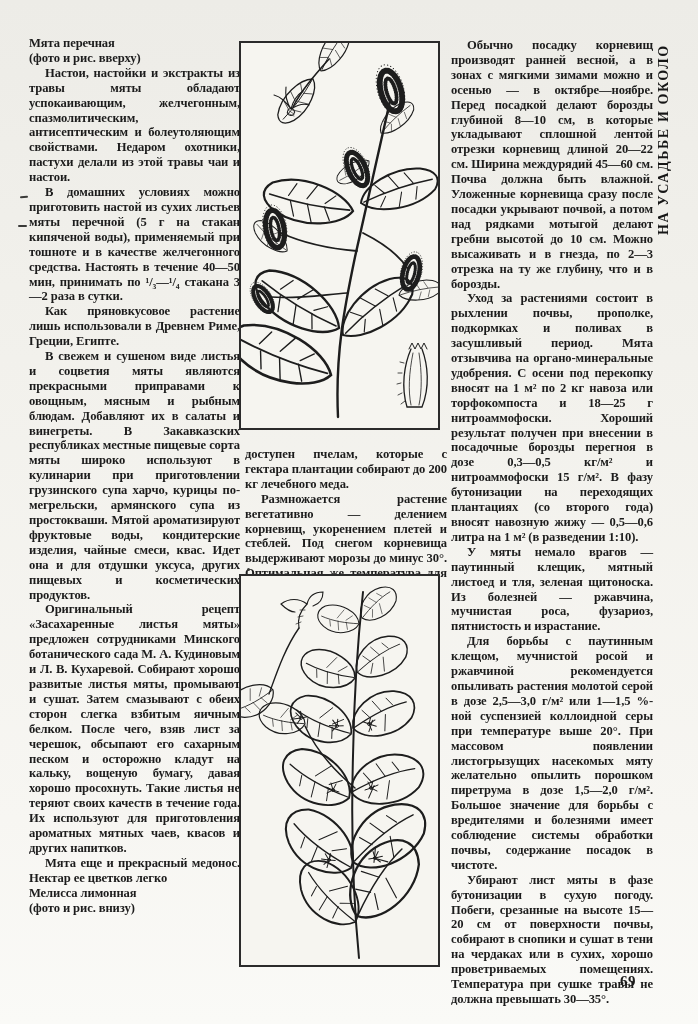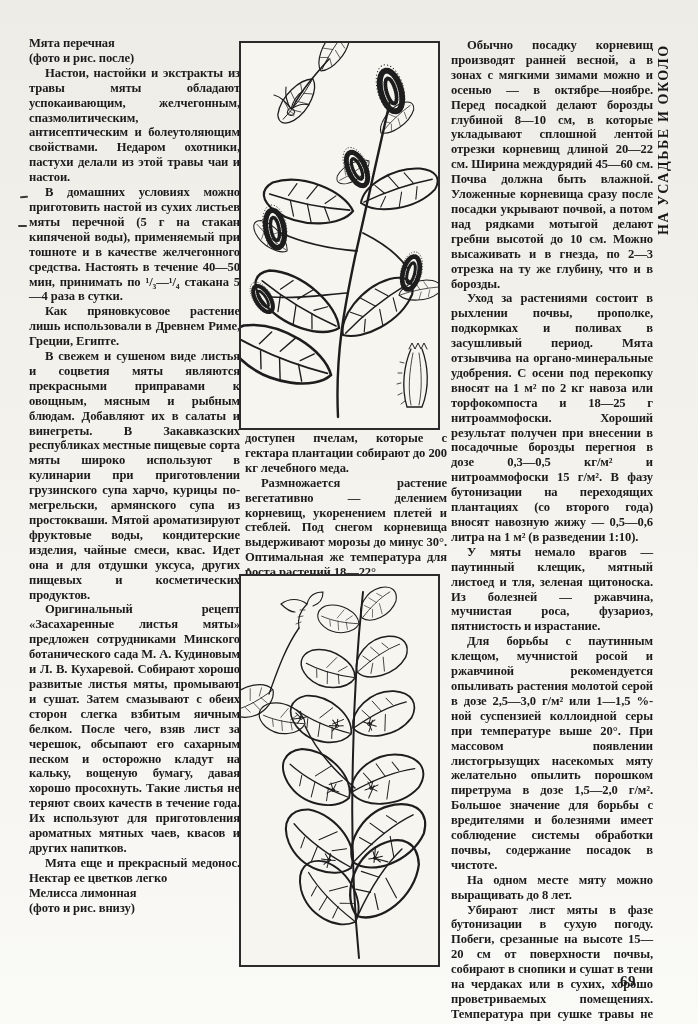--- a/index.html
+++ b/index.html
@@ -12,21 +12,21 @@
   .col { position:absolute; }
   .body-text p {
     margin:0; font-size:12.6px; line-height:14.9px; font-weight:700;
     text-align:justify; letter-spacing:-0.1px;
   }
   .indent { text-indent:16px; }
   .gap { margin-top:9px; }
   .gap-sm { margin-top:6px; }
   .col-left  { left:29px;  top:36px; width:211px; }
   .col-right { left:451px; top:38px; width:202px; }
-  .mid-text  { left:245px; top:431px; width:202px; }
+  .mid-text  { left:245px; top:447px; width:202px; }
   .heading, .caption {
     text-align:center; font-weight:700; font-size:13.2px; line-height:16.5px; margin:0;
   }
   .heading { margin-bottom:9px; }
   .caption { margin-top:10px;font-family:Liberation Serif, serif; }
   .figure {
     position:absolute; left:239px; width:197px;
     border:2px solid #2b2b2b; background:#f6f5f0; box-sizing:content-box;
   }
   .fig-top    { top:41px;  height:385px; }
@@ -48,24 +48,24 @@
   .speck.s3 { left:247px; top:568px; width:3px; height:3px; border-radius:50%; }
 </style>
 </head>
 <body>
 
 <div class="page">
 
   <div class="col col-left body-text">
     <p class="heading">
       <span>Мята перечная</span><br>
-      <span>(фото и рис. после)</span>
+      <span>(фото и рис. вверху)</span>
     </p>
     <p class="indent">Настои, настойки и экстракты из травы мяты обладают успокаивающим, желчегонным, спазмолитическим, антисептическим и болеутоляющим свойствами. Недаром охотники, пастухи делали из этой травы чаи и настои.</p>
-    <p class="indent">В домашних условиях можно приготовить настой из сухих листьев мяты перечной (5 г на стакан кипяченой воды), применяемый при тошноте и в качестве желчегонного средства. Настоять в течение 40—50 мин, принимать по ¹/₃—¹/₄ стакана 5—4 раза в сутки.</p>
+    <p class="indent">В домашних условиях можно приготовить настой из сухих листьев мяты перечной (5 г на стакан кипяченой воды), применяемый при тошноте и в качестве желчегонного средства. Настоять в течение 40—50 мин, принимать по ¹/₃—¹/₄ стакана 3—2 раза в сутки.</p>
     <p class="indent">Как пряновкусовое растение лишь использовали в Древнем Риме, Греции, Египте.</p>
     <p class="indent">В свежем и сушеном виде листья и соцветия мяты являются прекрасными приправами к овощным, мясным и рыбным блюдам. Добавляют их в салаты и винегреты. В Закавказских республиках местные пищевые сорта мяты широко используют в кулинарии при приготовлении грузинского супа харчо, курицы по-мегрельски, армянского супа из простокваши. Мятой ароматизируют фруктовые воды, кондитерские изделия, чайные смеси, квас. Идет она и для отдушки уксуса, других пищевых и косметических продуктов.</p>
     <p class="indent">Оригинальный рецепт «Засахаренные листья мяты» предложен сотрудниками Минского ботанического сада М. А. Кудиновым и Л. В. Кухаревой. Собирают хорошо развитые листья мяты, промывают и сушат. Затем смазывают с обеих сторон слегка взбитым яичным белком. После чего, взяв лист за черешок, обсыпают его сахарным песком и осторожно кладут на кальку, вощеную бумагу, давая хорошо просохнуть. Такие листья не теряют своих качеств в течение года. Их используют для приготовления ароматных мятных чаев, квасов и других напитков.</p>
     <p class="indent">Мята еще и прекрасный медонос. Нектар ее цветков легко</p>
     <p class="caption">
       <span>Мелисса лимонная</span><br>
       <span>(фото и рис. внизу)</span>
     </p>
   </div>
 
@@ -164,21 +164,20 @@
         <use href="#ml-leaf" transform="translate(32,114) rotate(160) scale(1.0)"></use>
       </g>
     </svg>
   </div>
 
   <div class="col col-right body-text">
     <p class="indent">Обычно посадку корневищ производят ранней весной, а в зонах с мягкими зимами можно и осенью — в октябре—ноябре. Перед посадкой делают борозды глубиной 8—10 см, в которые укладывают сплошной лентой отрезки корневищ длиной 20—22 см. Ширина междурядий 45—60 см. Почва должна быть влажной. Уложенные корневища сразу после посадки укрывают почвой, а потом над рядками мотыгой делают гребни высотой до 10 см. Можно высаживать и в гнезда, по 2—3 отрезка на ту же глубину, что и в борозды.</p>
     <p class="indent">Уход за растениями состоит в рыхлении почвы, прополке, подкормках и поливах в засушливый период. Мята отзывчива на органо-минеральные удобрения. С осени под перекопку вносят на 1 м² по 2 кг навоза или торфокомпоста и 18—25 г нитроаммофоски. Хороший результат получен при внесении в посадочные борозды перегноя в дозе 0,3—0,5 кг/м² и нитроаммофоски 15 г/м². В фазу бутонизации на переходящих плантациях (со второго года) вносят навозную жижу — 0,5—0,6 литра на 1 м² (в разведении 1:10).</p>
     <p class="indent gap">У мяты немало врагов — паутинный клещик, мятный листоед и тля, зеленая щитоноска. Из болезней — ржавчина, мучнистая роса, фузариоз, пятнистость и израстание.</p>
     <p class="indent">Для борьбы с паутинным клещом, мучнистой росой и ржавчиной рекомендуется опыливать растения молотой серой в дозе 2,5—3,0 г/м² или 1—1,5 %-ной суспензией коллоидной серы при температуре выше 20°. При массовом появлении листогрызущих насекомых мяту желательно опылить порошком пиретрума в дозе 1,5—2,0 г/м². Большое значение для борьбы с вредителями и болезнями имеет соблюдение системы обработки почвы, содержание посадок в чистоте.</p>
-    <p class="indent gap-sm">На одном месте мяту можно выращивать до 8 лет.</p>
     <p class="indent">Убирают лист мяты в фазе бутонизации в сухую погоду. Побеги, срезанные на высоте 15—20 см от поверхности почвы, собирают в снопики и сушат в тени на чердаках или в сухих, хорошо проветриваемых помещениях. Температура при сушке травы не должна превышать 30—35°.</p>
   </div>
 
   <div class="rubric">НА УСАДЬБЕ И ОКОЛО</div>
 
   <div class="page-num">69</div>
 
   <div class="speck s1"></div>
   <div class="speck s2"></div>
   <div class="speck s3"></div>

